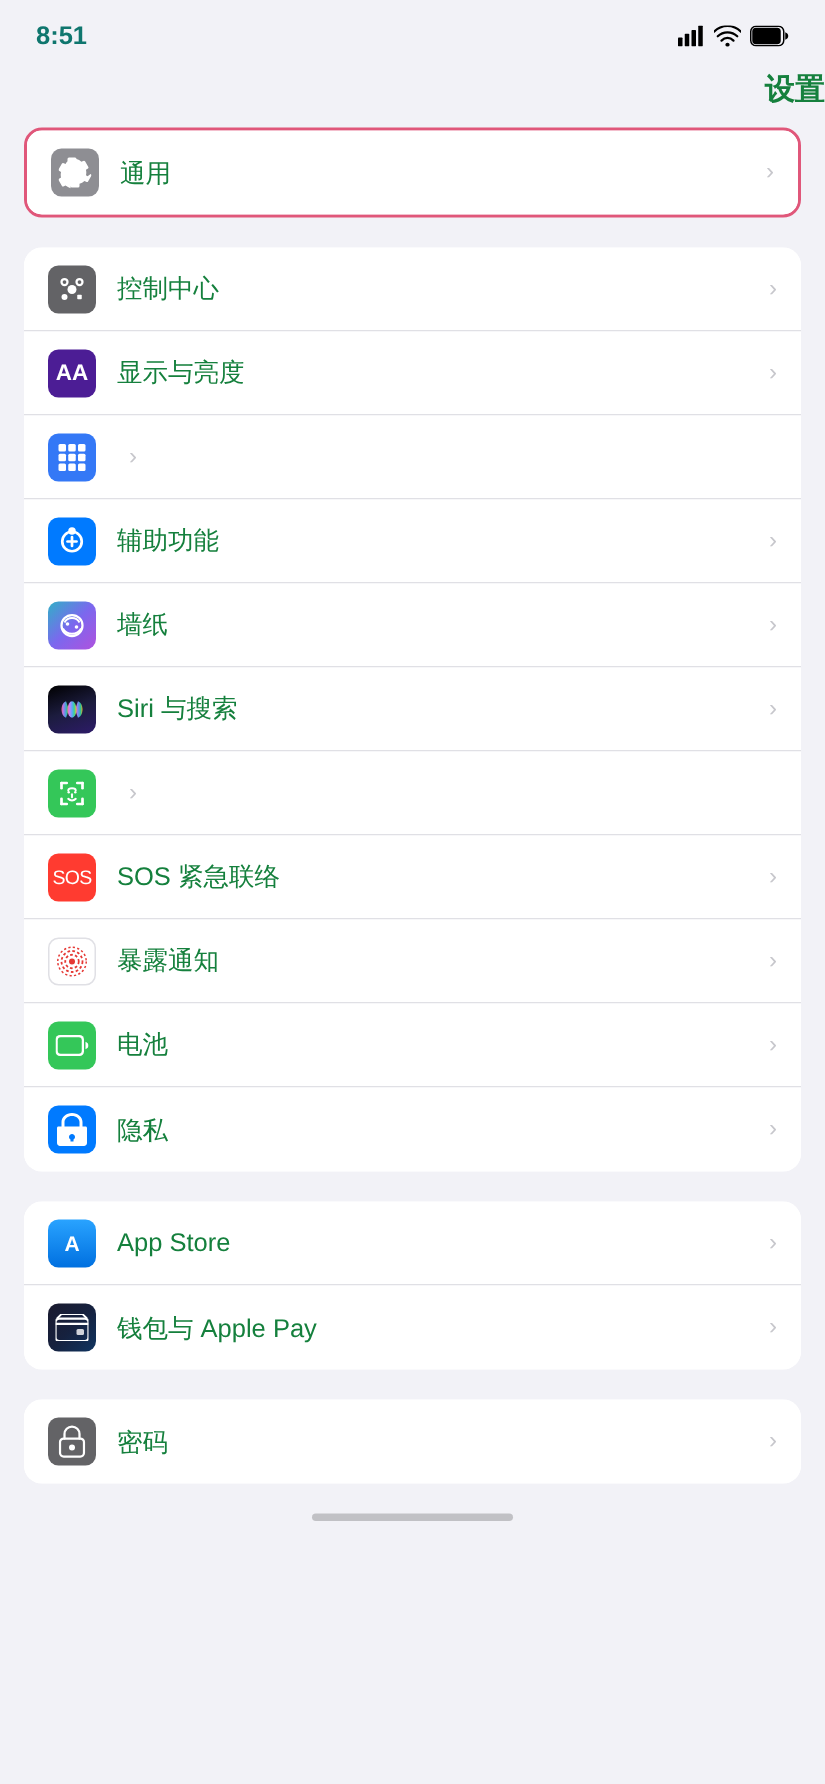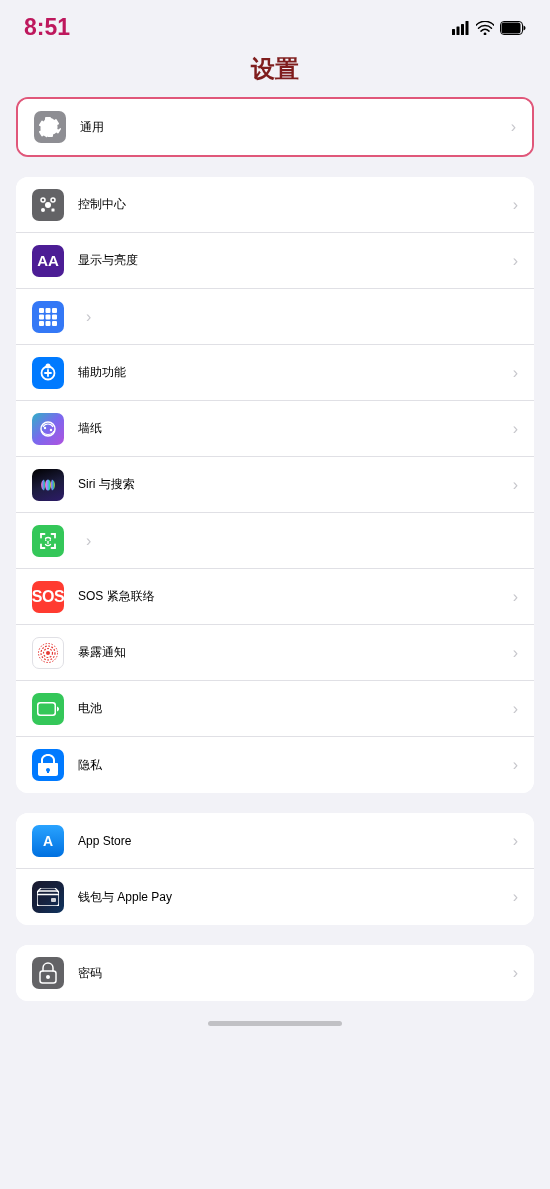--- a/index.html
+++ b/index.html
@@ -15,36 +15,36 @@
 
     
     .status-bar {
       display: flex;
       justify-content: space-between;
       align-items: center;
       padding: 14px 24px 8px 24px;
       background: #f2f2f7;
     }
     .status-time {
-      font-size: 23px;
+      font-size: 17px;
       font-weight: 600;
-      color: #be185d;
+      color: #0f766e;
     }
     .status-icons {
       display: flex;
       align-items: center;
       gap: 6px;
     }
 
     
     .page-title {
-      text-align: center;
-      font-size: 24px;
+      text-align: right;
+      font-size: 20px;
       font-weight: 600;
-      color: #7f1d1d;
+      color: #15803d;
       padding: 4px 0 12px 0;
       background: #f2f2f7;
     }
 
     
     .settings-group {
       background: #fff;
       border-radius: 12px;
       margin: 0 16px 20px 16px;
       overflow: hidden;
@@ -78,22 +78,22 @@
       display: flex;
       align-items: center;
       justify-content: center;
       font-size: 17px;
       color: #fff;
       overflow: hidden;
     }
 
     .settings-label {
       flex: 1;
-      font-size: 12px;
-      color: #000000;
+      font-size: 17px;
+      color: #15803d;
     }
 
     .chevron {
       color: #c7c7cc;
       font-size: 16px;
       margin-left: 8px;
     }
 
     
     .icon-gray { background: #8e8e93; }
@@ -281,21 +281,21 @@
         <circle cx="12.2" cy="9.2" r="0.8" fill="white"></circle>
         <path d="M10 10.5 L10 12.5" stroke="white" stroke-width="1.3" stroke-linecap="round"></path>
         <path d="M7.5 13.5 C8.2 14.3 9 14.7 10 14.7 C11 14.7 11.8 14.3 12.5 13.5" stroke="white" stroke-width="1.3" fill="none" stroke-linecap="round"></path>
       </svg>
     </div>
     <span class="chevron">›</span>
   </div>
 
   <div class="settings-item">
     <div class="settings-icon icon-sos">
-      <span style="font-size:16px;font-weight:700;color:white;letter-spacing:-0.5px">SOS</span>
+      <span style="font-size:13px;font-weight:400;color:white;letter-spacing:-0.5px">SOS</span>
     </div>
     <span class="settings-label">SOS 紧急联络</span>
     <span class="chevron">›</span>
   </div>
 
   <div class="settings-item">
     <div class="settings-icon" style="background:#fff;border:1px solid #e0e0e5;">
       <svg width="22" height="22" viewBox="0 0 22 22">
         <circle cx="11" cy="11" r="2" fill="#e53935"></circle>
         <circle cx="11" cy="11" r="4.5" stroke="#e53935" stroke-width="1.2" fill="none" stroke-dasharray="1.8 1.5"></circle>

